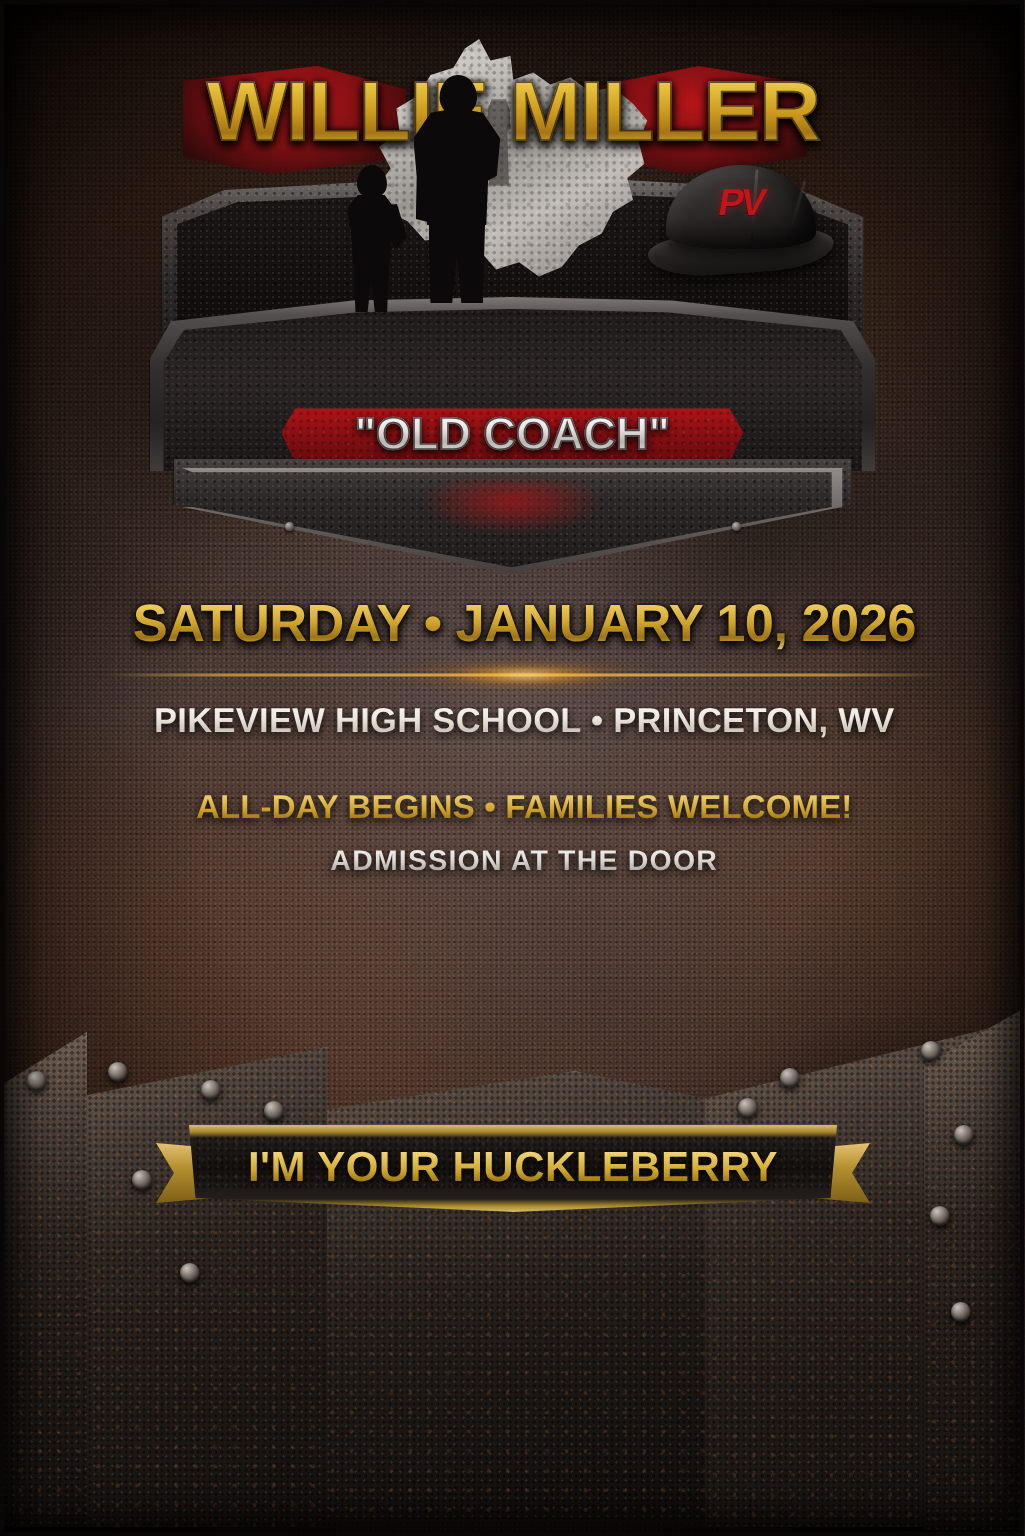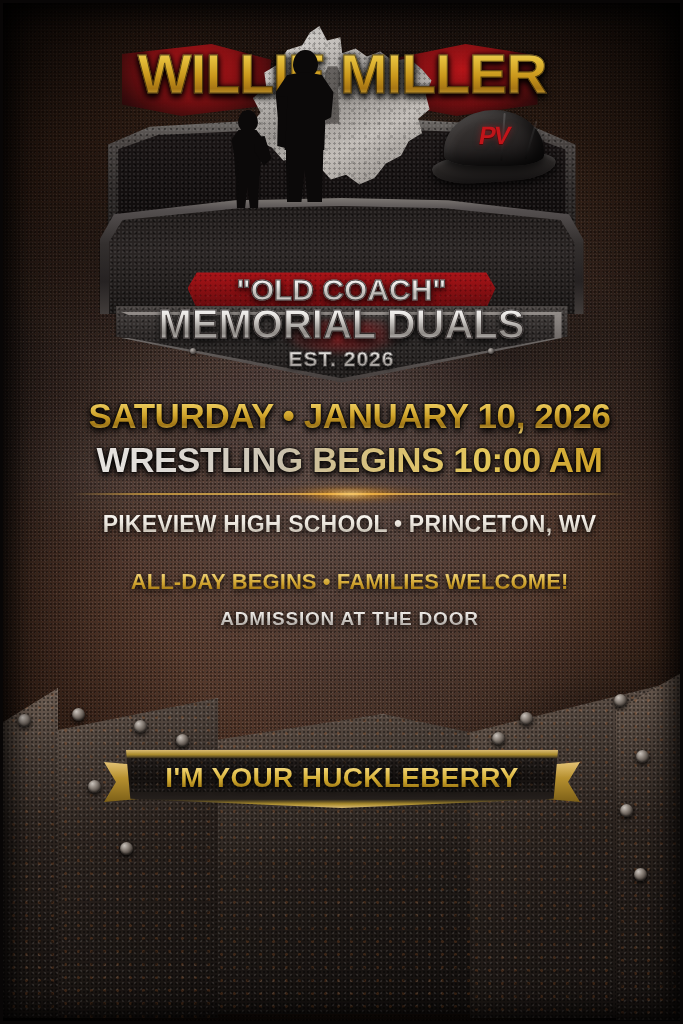--- a/index.html
+++ b/index.html
@@ -493,27 +493,24 @@
     <div class="title-sub">"OLD COACH"</div>
 
     <div class="shield-low">
       <div class="metal-grain"></div>
     </div>
     <div class="shield-low-edge"></div>
     <div class="shield-low-red"></div>
     <div class="rivet-s" style="left:98px;  top:326px;"></div>
     <div class="rivet-s" style="left:396px; top:326px;"></div>
 
-    <div class="title-duals">MEMORIAL DUALS</div>
-    <div class="title-est">EST. 2026</div>
   </div>
 
   <div class="info">
     <div class="line-date">SATURDAY • JANUARY 10, 2026</div>
-    <div class="line-time">WRESTLING BEGINS 10:00 AM</div>
 
     <div class="divider">
       <div class="rule"></div>
       <div class="glow"></div>
     </div>
 
     <div class="line-venue">PIKEVIEW HIGH SCHOOL • PRINCETON, WV</div>
     <div class="line-action">ALL-DAY BEGINS • FAMILIES WELCOME!</div>
     <div class="line-admission">ADMISSION AT THE DOOR</div>
   </div>

